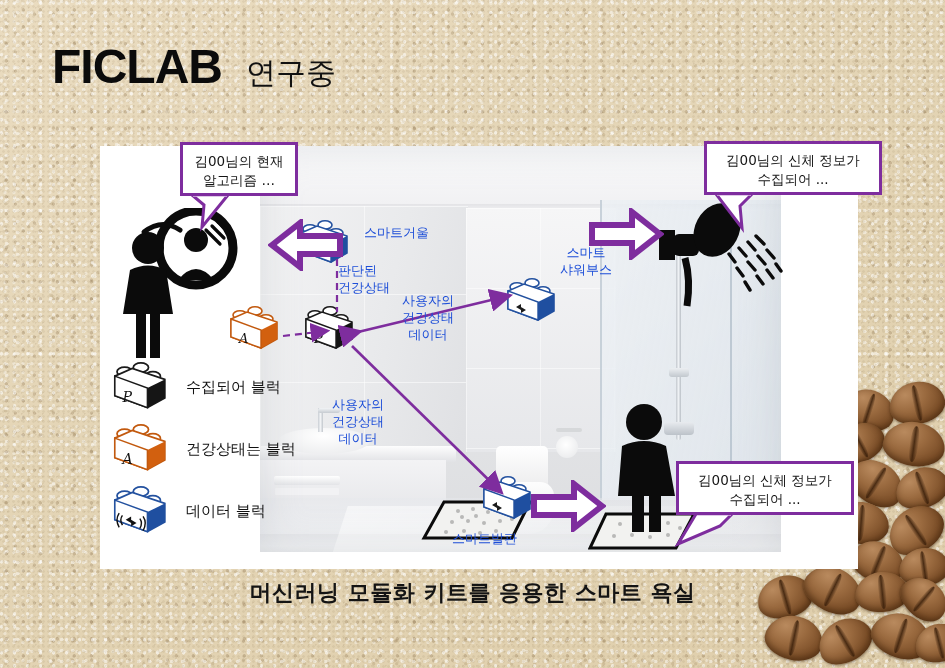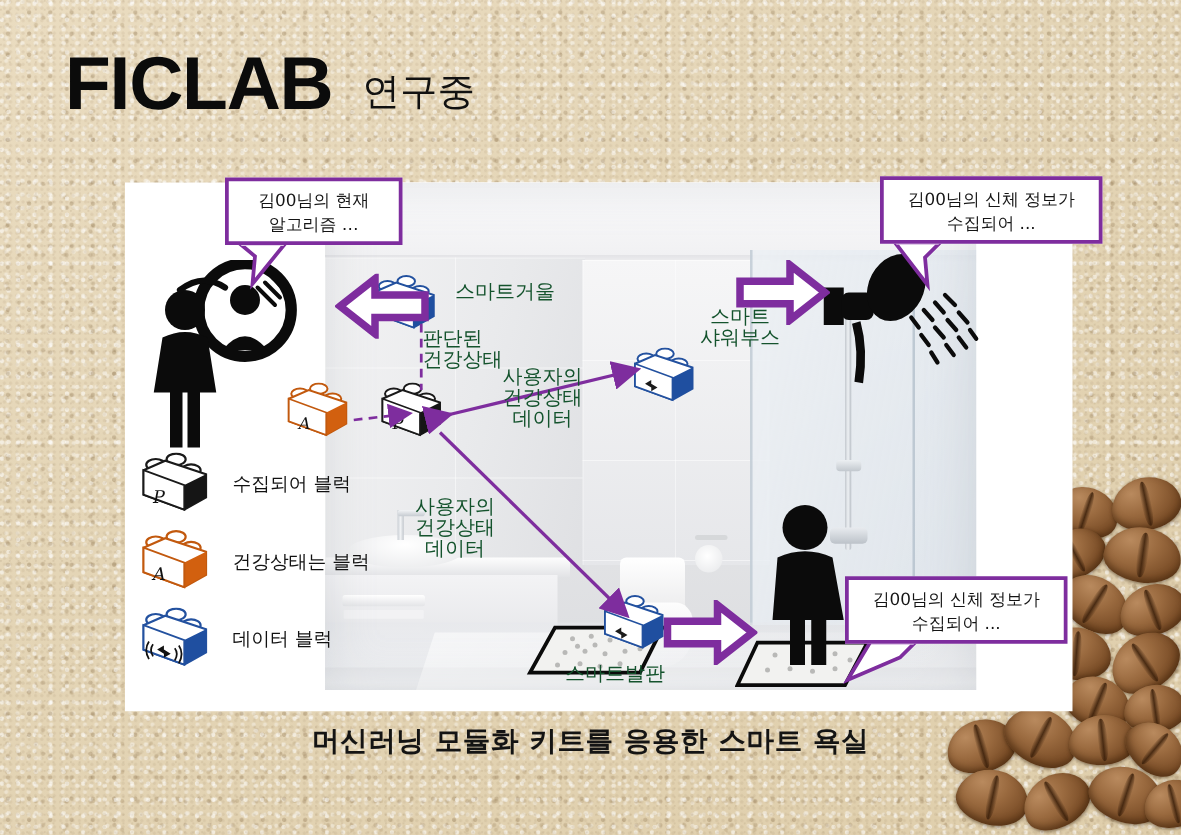--- a/index.html
+++ b/index.html
@@ -49,21 +49,21 @@
     content:"";position:absolute;left:50%;top:8%;width:14%;height:84%;
     transform:translateX(-50%) rotate(0deg);
     background:linear-gradient(90deg,rgba(60,33,12,.0),rgba(58,31,10,.85),rgba(60,33,12,.0));
     border-radius:50%;
   }
 
   
   #title-row{position:absolute;left:52px;top:36px;display:flex;align-items:flex-end;}
   #ficlab{
     font-family:"Liberation Sans","DejaVu Sans",sans-serif;
-    font-weight:bold;font-size:60px;line-height:62px;color:#0b0b0b;
+    font-weight:bold;font-size:48px;line-height:62px;color:#0b0b0b;
     letter-spacing:-1px;
   }
   #subtitle{
     font-family:"DejaVu Sans","Liberation Sans",sans-serif;
     font-size:30px;color:#111;margin-left:24px;padding-bottom:4px;
   }
 
   
   #panel{
     position:absolute;left:100px;top:146px;width:758px;height:423px;
@@ -144,36 +144,36 @@
   
   .callout{
     position:absolute;background:#fff;border:3px solid #7e2d9e;
     color:#141414;font-size:13.5px;line-height:19px;text-align:center;
     padding:7px 8px 8px;box-sizing:border-box;z-index:40;
     font-family:"DejaVu Sans","Liberation Sans",sans-serif;
   }
   .callout .ln{display:block;white-space:nowrap;}
   .tail{position:absolute;z-index:39;}
 
-  #callout-mirror{left:180px;top:142px;width:142px;height:54px;}
+  #callout-mirror{left:180px;top:142px;width:118px;height:54px;}
   #callout-shower{left:704px;top:141px;width:178px;height:54px;}
   #callout-mat{left:676px;top:461px;width:178px;height:54px;}
 
   
   .blockarrow{position:absolute;z-index:35;}
 
   
   .person{position:absolute;z-index:30;}
 
   
   .lego{position:absolute;z-index:33;}
 
   
   .dlabel{
-    position:absolute;z-index:36;color:#14532d;font-size:16px;line-height:17px;
+    position:absolute;z-index:36;color:#1d4ed8;font-size:13px;line-height:17px;
     font-family:"DejaVu Sans","Liberation Sans",sans-serif;white-space:nowrap;
   }
   .dlabel.c{text-align:center;}
   .dlabel .ln{display:block;}
 
   
   .legend-item{position:absolute;z-index:32;display:flex;align-items:center;}
   .legend-text{font-size:15px;color:#111;margin-left:10px;white-space:nowrap;
     font-family:"DejaVu Sans","Liberation Sans",sans-serif;}
 

